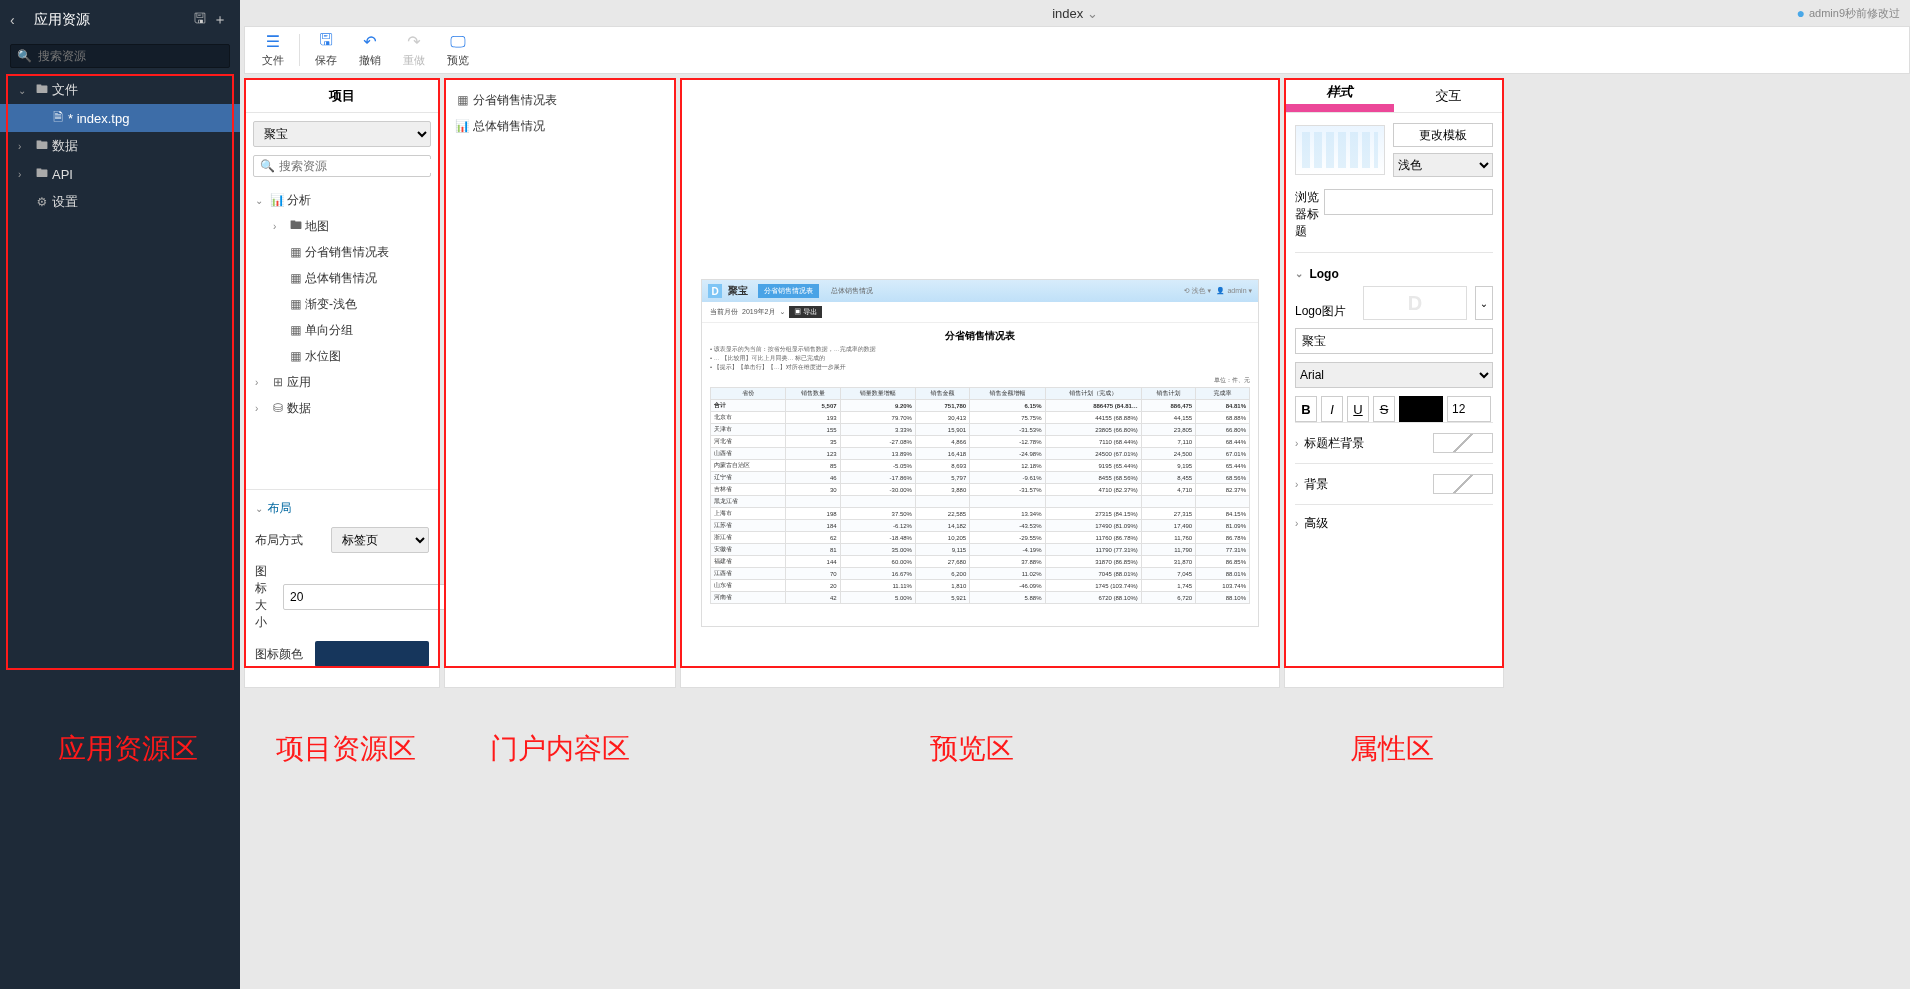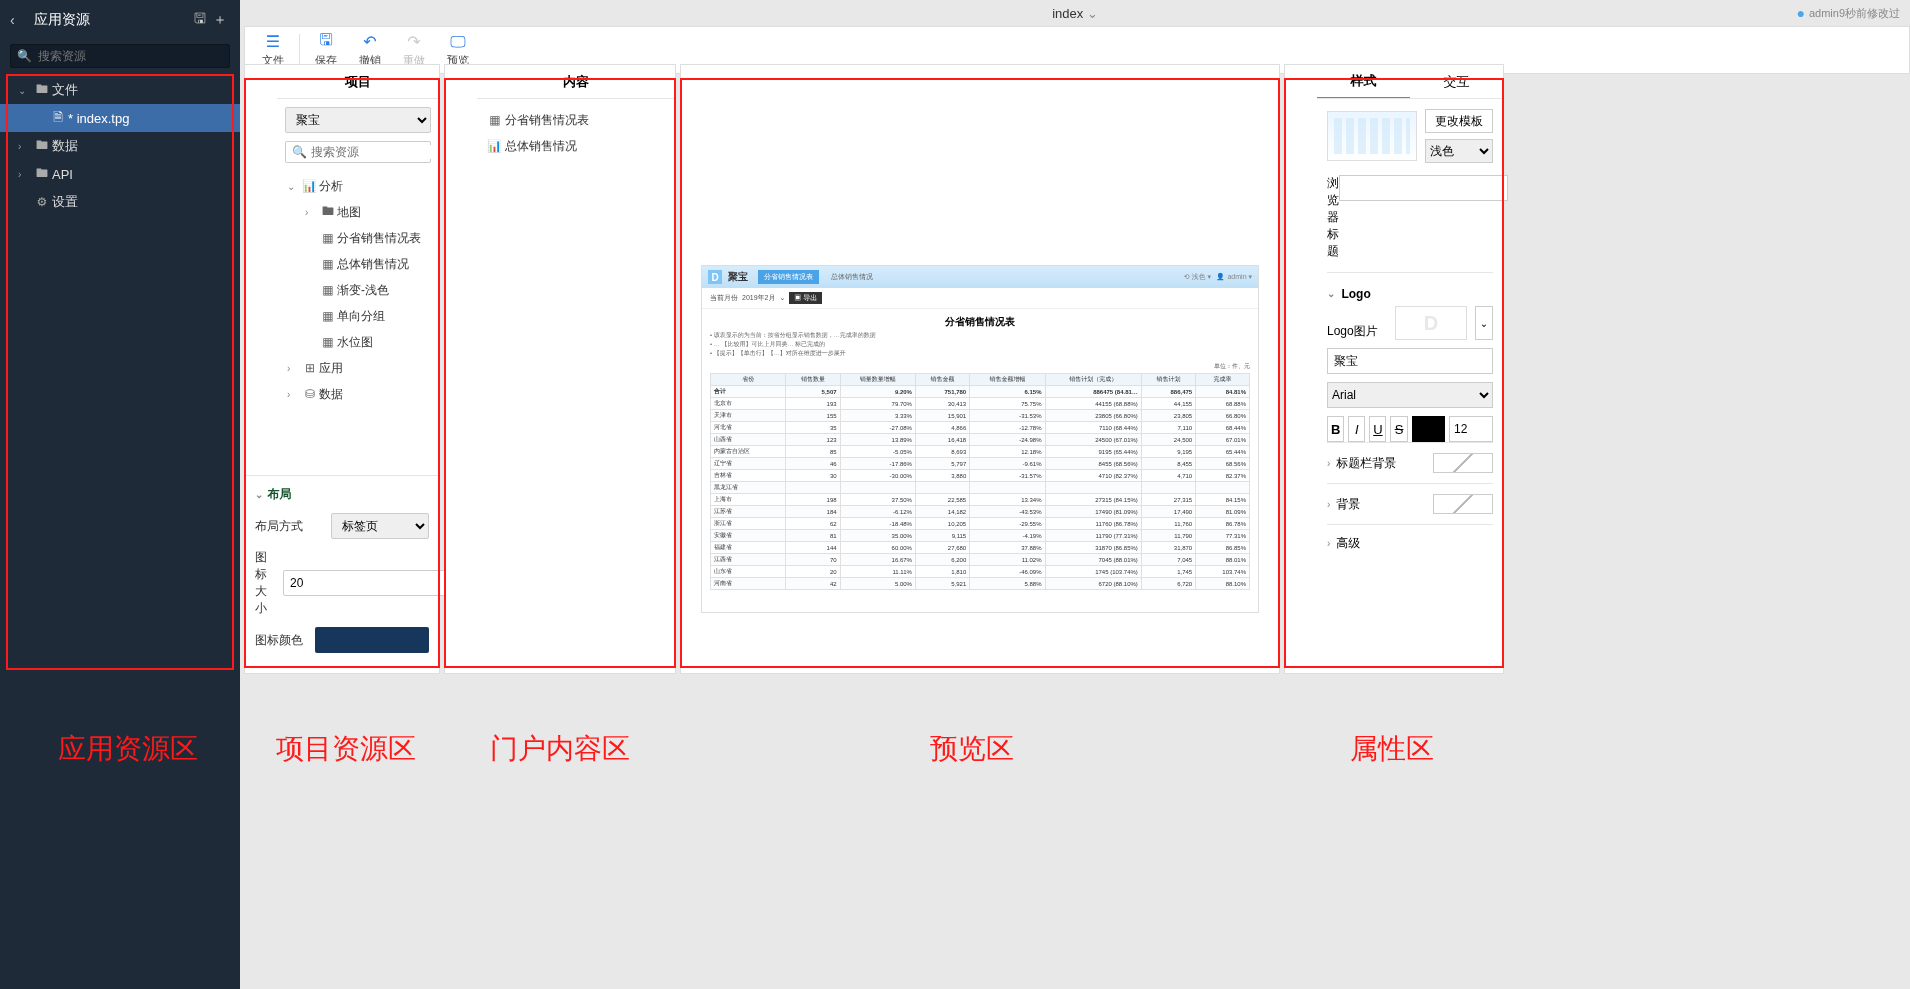--- a/index.html
+++ b/index.html
@@ -36,41 +36,41 @@
 
 .toolbar { position: absolute; left: 244px; top: 26px; right: 0; height: 48px; background: #fff; border: 1px solid #ddd; display: flex; align-items: center; padding: 0 6px; }
 .tool-btn { display: flex; flex-direction: column; align-items: center; justify-content: center; width: 44px; height: 44px; cursor: pointer; }
 .tool-btn .ic { width: 18px; height: 18px; display: flex; align-items: center; justify-content: center; font-size: 16px; color: #2b7de9; }
 .tool-btn .lbl { font-size: 11px; color: #444; margin-top: 2px; }
 .tool-btn.disabled .ic { color: #ccc; }
 .tool-btn.disabled .lbl { color: #bbb; }
 .tool-sep { width: 1px; height: 32px; background: #e0e0e0; margin: 0 4px; }
 
 
-.panel { position: absolute; top: 64px; height: 610px; background: #fff; border: 1px solid #ddd; padding-left: 32px; }
+.panel { position: absolute; top: 78px; height: 610px; background: #fff; border: 1px solid #ddd; }
 .panel-head { height: 34px; border-bottom: 1px solid #e5e5e5; display: flex; align-items: center; justify-content: center; font-size: 13px; font-weight: bold; }
 .panel-body { padding: 8px; font-size: 12px; overflow: hidden; }
 
 
 .proj { left: 244px; width: 196px; }
 .proj select, .proj input[type=text] { width: 100%; height: 26px; border: 1px solid #ccc; border-radius: 2px; padding: 0 6px; font-size: 12px; }
 .proj .srch { margin-top: 8px; display: flex; align-items: center; border: 1px solid #ccc; border-radius: 2px; padding: 3px 6px; }
 .proj .srch .mag { color: #aaa; margin-right: 4px; }
 .proj .srch input { border: none; outline: none; flex: 1; font-size: 12px; }
 .proj-tree { margin-top: 10px; }
 .proj-tree .row { display: flex; align-items: center; height: 26px; cursor: pointer; }
 .proj-tree .row .arrow { width: 14px; font-size: 10px; color: #888; }
 .proj-tree .row .icn { width: 18px; text-align: center; font-size: 12px; color: #666; }
 .proj-tree .row.l1 { padding-left: 2px; }
 .proj-tree .row.l2 { padding-left: 20px; }
 .proj-tree .row .txt { color: #333; }
 .proj-tree .folder { color: #f5c04a; }
 
 .layout-sec { position: absolute; bottom: 0; left: 0; right: 0; border-top: 1px solid #e5e5e5; padding: 10px; }
-.layout-sec .hdr { display: flex; align-items: center; font-size: 12px; color: #14532d; margin-bottom: 10px; font-weight: bold; }
+.layout-sec .hdr { display: flex; align-items: center; font-size: 12px; color: #0369a1; margin-bottom: 10px; }
 .layout-sec .hdr:before { content: '⌄'; margin-right: 4px; color: #888; font-size: 10px; }
 .form-row { display: flex; align-items: center; margin-bottom: 10px; }
 .form-row .lbl { width: 60px; font-size: 12px; color: #333; }
 .form-row select, .form-row input[type=number] { flex: 1; height: 26px; border: 1px solid #ccc; border-radius: 2px; padding: 0 6px; font-size: 12px; margin-left: 16px; }
 .form-row .swatch { flex: 1; height: 26px; background: #16365c; border-radius: 2px; }
 
 
 .cont { left: 444px; width: 232px; }
 .cont .item { display: flex; align-items: center; height: 26px; }
 .cont .item .icn { width: 20px; text-align: center; color: #666; }
@@ -95,21 +95,21 @@
 .prev-table th, .prev-table td { border: 1px solid #e0e0e0; padding: 1px 3px; text-align: right; color: #333; white-space: nowrap; }
 .prev-table th { background: #eef6fc; text-align: center; font-weight: normal; }
 .prev-table td:first-child { text-align: left; }
 .prev-table tr:nth-child(odd) td { background: #fafcfe; }
 .prev-table tr.total td { font-weight: bold; }
 
 
 .props { left: 1284px; width: 220px; }
 .props-tabs { display: flex; height: 34px; border-bottom: 1px solid #e5e5e5; }
 .props-tabs .tab { flex: 1; display: flex; align-items: center; justify-content: center; font-size: 13px; cursor: pointer; }
-.props-tabs .tab.active { font-weight: bold; border-bottom: 1px solid #ec4899; }
+.props-tabs .tab.active { font-weight: bold; border-bottom: 8px solid #ec4899; font-style: italic; }
 .props-body { padding: 10px; font-size: 12px; }
 .tmpl-row { display: flex; align-items: center; gap: 8px; margin-bottom: 10px; }
 .tmpl-thumb { width: 90px; height: 50px; background: linear-gradient(#eaf5ff, #fff); border: 1px solid #ddd; position: relative; }
 .tmpl-thumb:after { content: ''; position: absolute; inset: 6px; background: repeating-linear-gradient(90deg, #c5e3f7 0 8px, transparent 8px 12px); opacity: 0.5; }
 .tmpl-ctl { flex: 1; display: flex; flex-direction: column; gap: 6px; }
 .tmpl-ctl button { height: 24px; border: 1px solid #ccc; background: #fff; font-size: 12px; cursor: pointer; }
 .tmpl-ctl select { height: 24px; border: 1px solid #ccc; font-size: 12px; }
 .prop-row { display: flex; align-items: flex-start; margin: 12px 0; }
 .prop-row .lbl { width: 70px; }
 .prop-row input[type=text] { flex: 1; height: 26px; border: 1px solid #ccc; padding: 0 6px; font-size: 12px; }
@@ -268,21 +268,20 @@
       <input type="number" value="20" style="">
     </div>
     <div class="form-row">
       <span class="lbl">图标颜色</span>
       <div class="swatch"></div>
     </div>
   </div>
 </div>
 
 <div class="panel cont">
-  <div class="panel-head">内容</div>
   <div class="panel-body">
     <div class="item">
         <span class="icn">▦</span>
         <span class="txt">分省销售情况表</span>
       </div>
     <div class="item">
         <span class="icn">📊</span>
         <span class="txt">总体销售情况</span>
       </div>
   </div>

